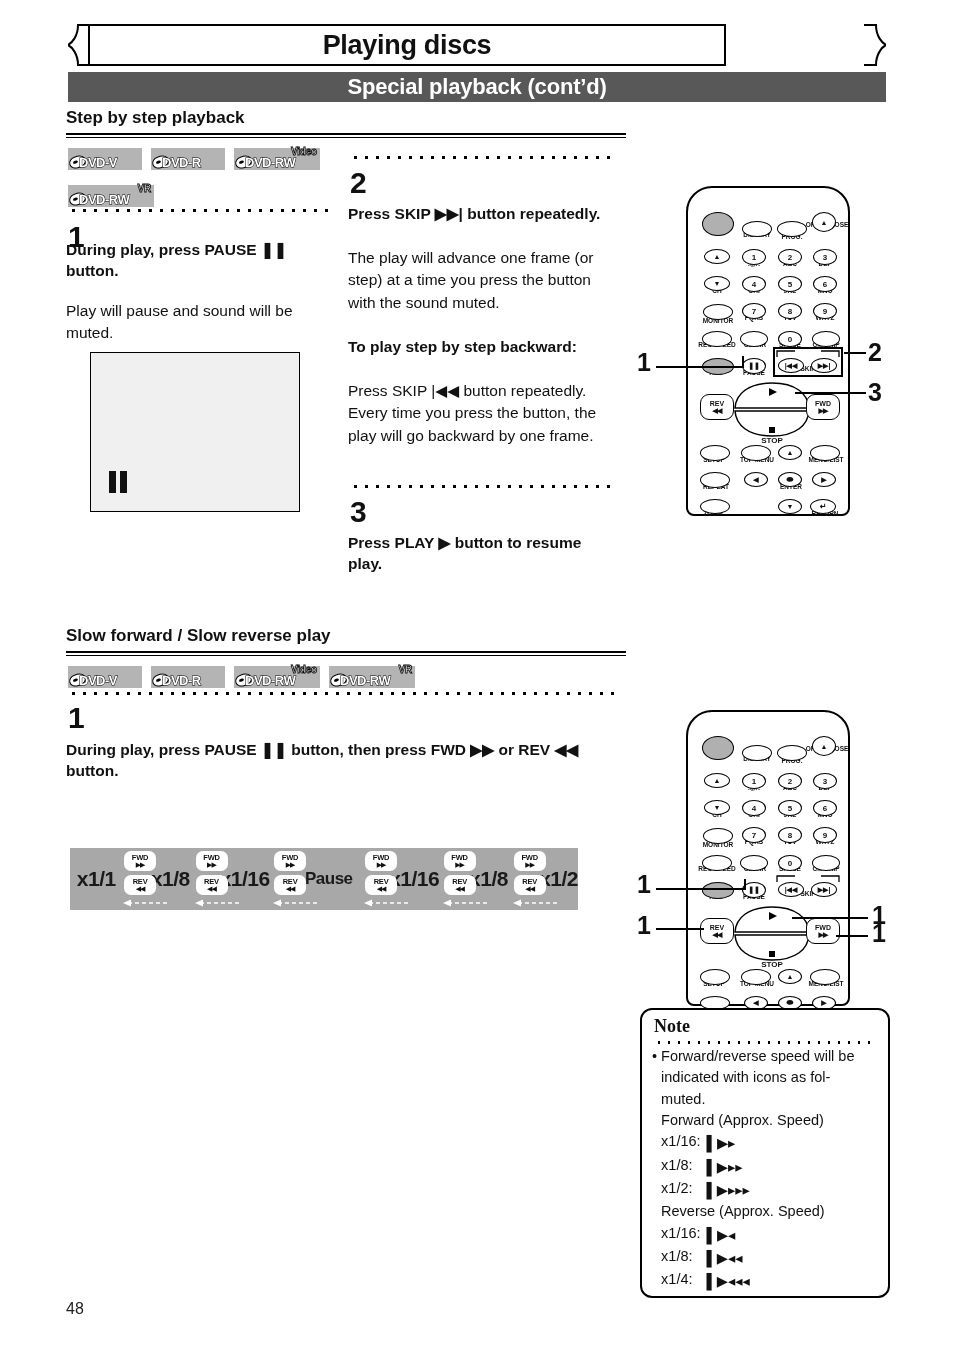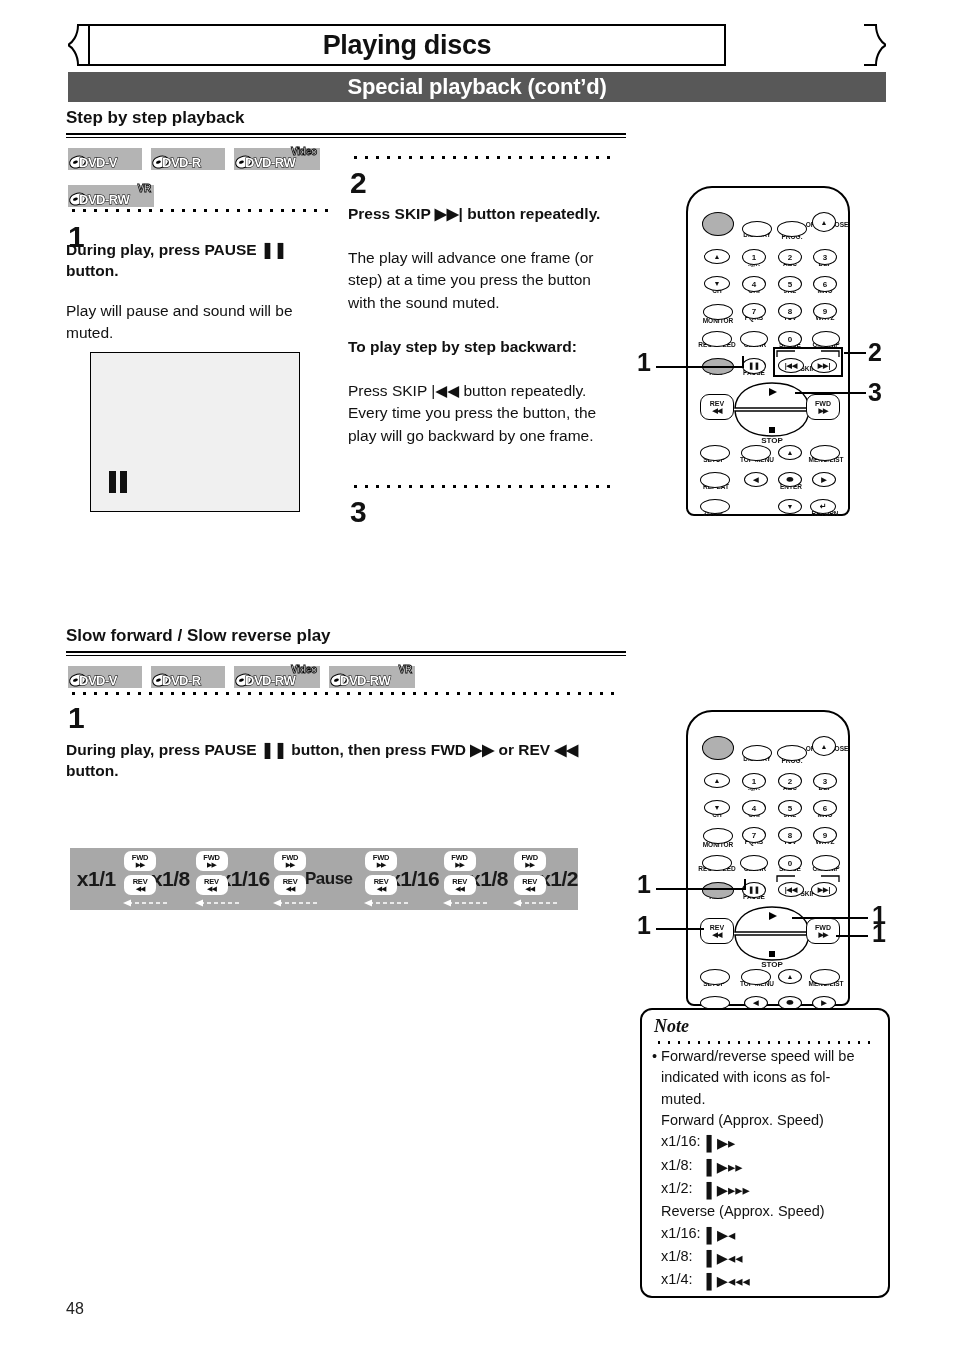--- a/index.html
+++ b/index.html
@@ -171,21 +171,21 @@
   }
   .leader { position: absolute; background: #000; }
 
   
   .notebox {
     position: absolute; left: 640px; top: 1008px; width: 250px; height: 290px;
     border: 2px solid #000; border-radius: 12px; background: #fff;
   }
   .note-title {
     position: absolute; left: 12px; top: 6px;
-    font-size: 18px; font-weight: bold; font-style: italic;
+    font-size: 18px; font-weight: bold; 
     font-family: "Liberation Serif", serif;
   }
   .note-dots {
     position: absolute; left: 12px; top: 30px; width: 222px; height: 5px;
     background-image: radial-gradient(circle, #000 1.4px, transparent 1.5px);
     background-size: 10px 5px; background-repeat: repeat-x;
   }
   .note-body {
     position: absolute; left: 10px; top: 36px; width: 232px;
     font-size: 14.5px; line-height: 1.47;
@@ -258,20 +258,21 @@
 
   <div class="dotsep" style="left:350px; top:155px; width:262px;"></div>
   <div class="stepnum" style="left:350px; top:168px;">2</div>
   <div class="btxt" style="left:348px; top:204px; width:256px;">Press SKIP ▶▶| button repeatedly.</div>
   <div class="ptxt" style="left:348px; top:247px; width:258px;">The play will advance one frame (or step) at a time you press the button with the sound muted.</div>
   <div class="btxt" style="left:348px; top:337px; width:256px;">To play step by step backward:</div>
   <div class="ptxt" style="left:348px; top:380px; width:262px;">Press SKIP |◀◀ button repeatedly. Every time you press the button, the play will go backward by one frame.</div>
 
   <div class="dotsep" style="left:350px; top:484px; width:262px;"></div>
   <div class="stepnum" style="left:350px; top:497px;">3</div>
+  <div class="btxt" style="left:348px; top:533px; width:250px;">Press PLAY ▶ button to resume play.</div>
 
   <div class="remote" style="left:686px; top:186px; width:168px; height:330px;">
     <div class="remote-body" style="width:164px; height:330px;"></div>
 
     <div class="rlbl" style="left:10px; top:16px; width:44px;">POWER</div>
     <div class="rbtn gray" style="left:16px; top:26px; width:32px; height:24px;"></div>
 
     <div class="rlbl" style="left:51px; top:26px; width:40px;">DISPLAY</div>
     <div class="rbtn" style="left:56px; top:35px; width:30px; height:16px;"></div>
 

